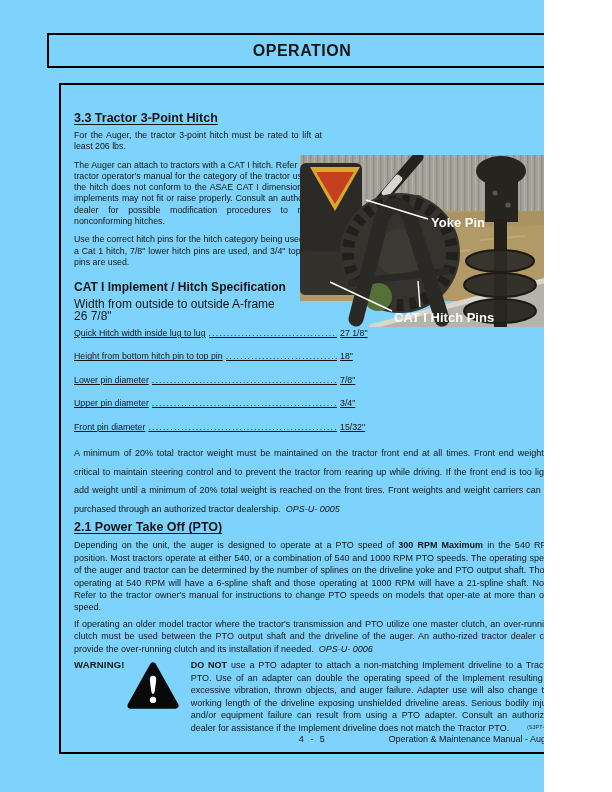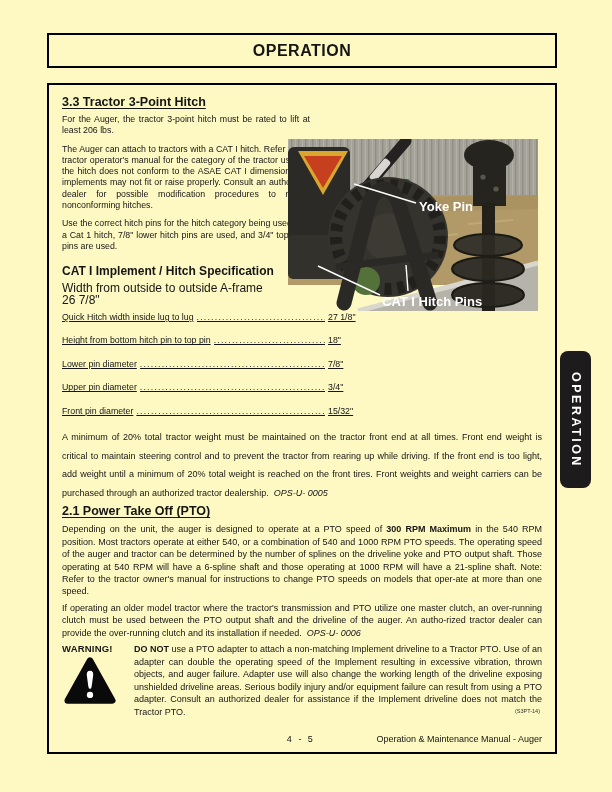--- a/index.html
+++ b/index.html
@@ -1,25 +1,25 @@
 <!DOCTYPE html>
 <html><head>
 <meta charset="utf-8">
 <style>
   * { margin:0; padding:0; box-sizing:border-box; }
   html,body { background:#ffffff; }
   body { font-family:"Liberation Sans", sans-serif; color:#151515; }
-  .page { position:relative; width:612px; height:792px; background:#fef9c3; overflow:hidden; }
+  .page { position:relative; width:544px; height:792px; background:#7dd3fc; overflow:hidden; }
 
   .header-box { position:absolute; left:47px; top:33px; width:510px; height:35px;
     border:2px solid #000; display:flex; align-items:center; justify-content:center; }
   .header-box .title { font-size:16px; font-weight:bold; letter-spacing:.5px; }
 
-  .main-box { position:absolute; left:47px; top:83px; width:510px; height:671px;
-    border:2px solid #000; padding:10px 13px 26px 13px; overflow:hidden; }
+  .main-box { position:absolute; left:59px; top:83px; width:510px; height:671px;
+    border:2px solid #000; padding:26px 13px 26px 13px; overflow:hidden; }
 
   .side-tab { position:absolute; left:560px; top:351px; width:31px; height:137px;
     border-radius:8px; display:flex; align-items:center; justify-content:center; }
   .side-tab .vtext { writing-mode:vertical-rl; color:#fff; font-weight:bold;
     font-size:12.5px; letter-spacing:2.5px; }
 
   h2.sec { font-size:12.5px; font-weight:bold; text-decoration:underline;
     text-underline-offset:2px; line-height:14px; margin-bottom:5px; }
   .h34 { margin-top:2px; margin-bottom:4px; }
   .h35 { margin-top:2px; margin-bottom:3px; }
@@ -40,21 +40,21 @@
     letter-spacing:1.2px; font-size:8.8px; }
   .spec-val { flex:0 0 46px; white-space:nowrap; }
 
   .wide-para { font-size:9px; text-align:justify; }
   .p34 { line-height:18.5px; margin-bottom:2px; }
   .p35 { line-height:12.4px; margin-bottom:4px; }
   .ref { font-style:italic; margin-left:5px; }
   b.inline { font-weight:bold; }
 
   .warning { display:flex; margin-top:3px; position:relative; }
-  .warn-iconcol { flex:0 0 60px; display:flex; flex-direction:column; align-items:flex-start; }
+  .warn-iconcol { flex:0 0 60px; display:flex; flex-direction:row; align-items:flex-start; }
   .warn-label { font-size:9.5px; font-weight:bold; letter-spacing:.2px; }
   .warn-iconcol svg { margin-top:2px; margin-left:2px; }
   .warn-text { flex:1; font-size:9px; line-height:12.6px; text-align:justify; margin-left:12px; position:relative; }
   .wcode { position:absolute; right:2px; bottom:1px; font-size:5.5px; color:#333; }
 
   .footer { position:absolute; left:13px; right:13px; bottom:6px; height:12px; font-size:9px; }
   .footer .pageno { position:absolute; left:50%; transform:translateX(-54%); letter-spacing:2px; }
   .footer .mantitle { position:absolute; right:0; }
 </style>
 </head>

